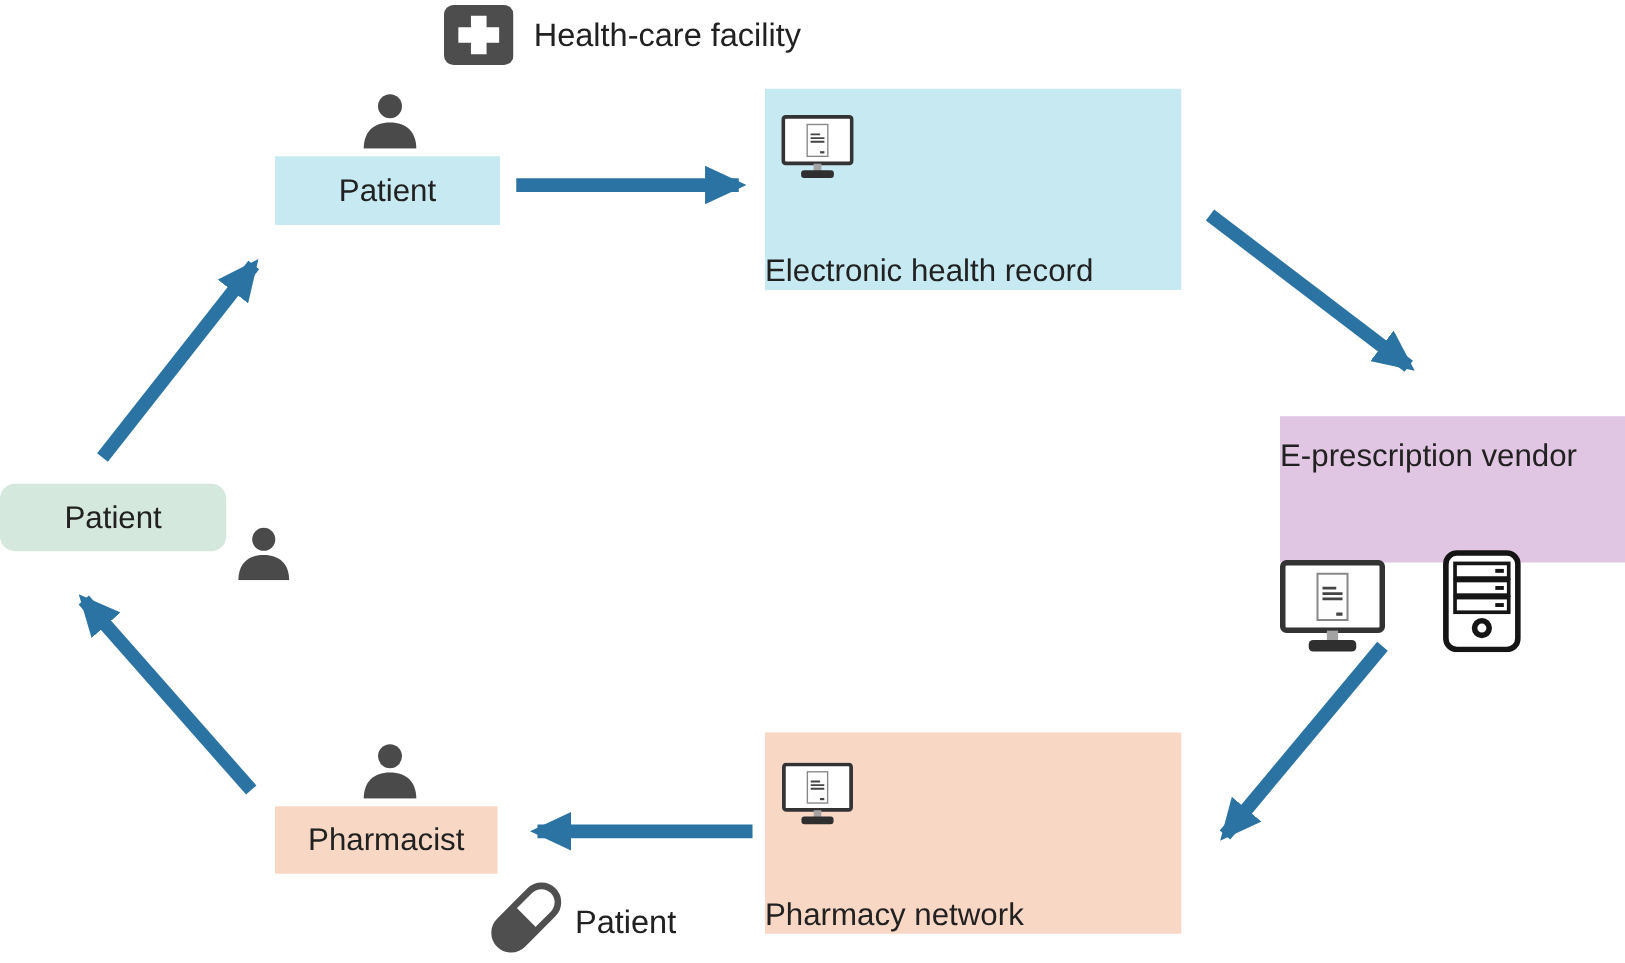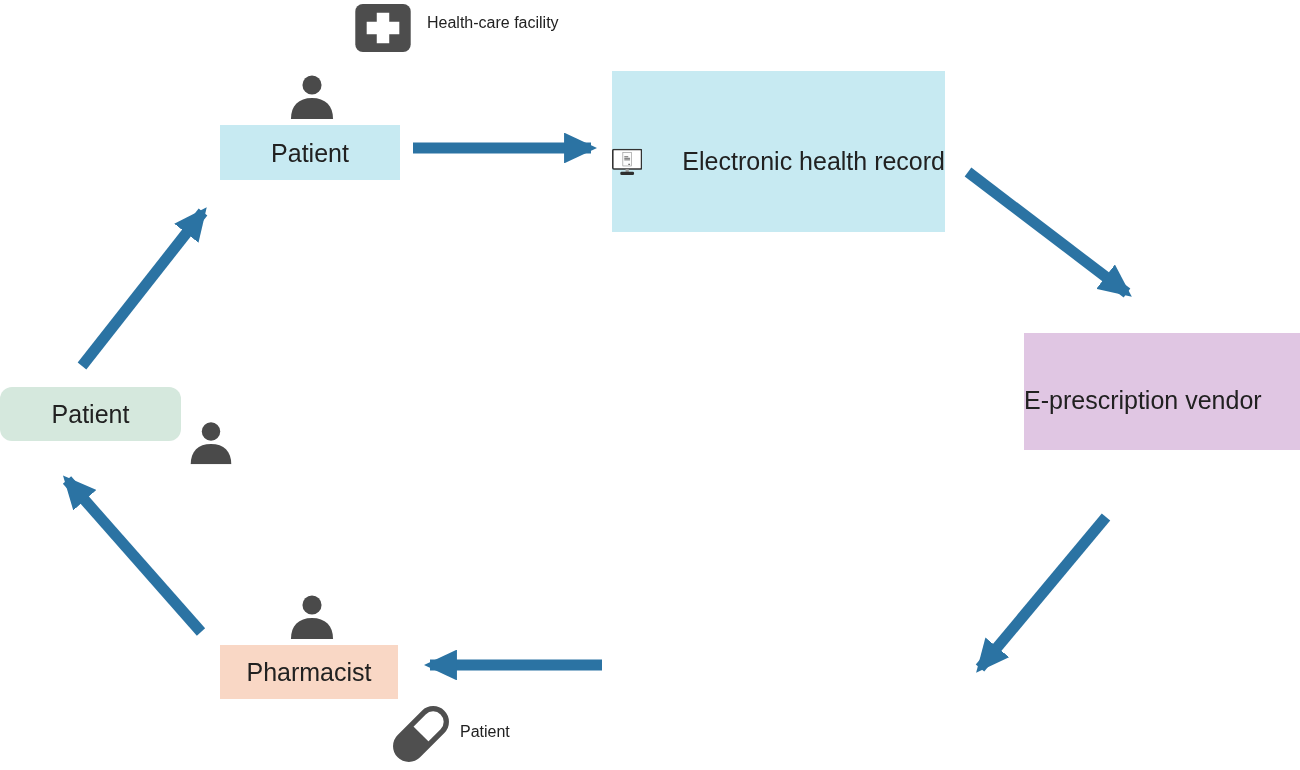--- a/index.html
+++ b/index.html
@@ -12,32 +12,32 @@
     font-family: "Liberation Sans", "DejaVu Sans", sans-serif;
     color: var(--text, #212121);
   }
   .abs { position: absolute; }
   .label {
     font-size: 25px;
     line-height: 1.2;
     color: var(--text, #212121);
     white-space: nowrap;
   }
-  .caption { font-size: 16px; text-align: center; }
+  .caption { font-size: 26px; text-align: center; }
   .box {
     position: absolute;
     display: flex;
     align-items: center;
     justify-content: center;
   }
   .bigbox {
     position: absolute;
     display: flex;
-    flex-direction: row;
-    align-items: center;
+    flex-direction: column;
+    align-items: flex-start;
     gap: 40px;
   }
   .fill-cyan     { background: var(--box_cyan, #c7eaf2); }
   .fill-mint     { background: var(--box_mint, #d5e8dd); border-radius: 12px; }
   .fill-peach    { background: var(--box_peach, #f9d7c5); }
   .fill-lavender { background: var(--box_lavender, #e0c6e3); }
   .arrows { position: absolute; left: 0; top: 0; z-index: 2; }
   .arrows line { stroke: var(--arrow, #2b73a3); stroke-width: 11; }
   .arrowhead { fill: var(--arrow, #2b73a3); }
   .icon { position: absolute; display: block; }
@@ -126,20 +126,26 @@
     <div class="icon-row" style="margin-top:20px; gap:46px">
       <svg class="icon-inline" style="width:84px; height:74px" viewBox="0 0 84 74">
           <use href="#sym-monitor"></use>
         </svg>
       <svg class="icon-inline" style="width:63px; height:82px" viewBox="0 0 64 84">
           <use href="#sym-server"></use>
         </svg>
     </div>
   </div>
 
+  <div class="bigbox fill-peach" style="left:612px; top:586px; width:333px; height:161px">
+    <svg class="icon-inline" style="width:84px; height:74px; margin-top:24px" viewBox="0 0 84 74">
+        <use href="#sym-monitor"></use>
+      </svg>
+    <span class="label" style="margin-top:17px">Pharmacy network</span>
+  </div>
 
   <svg class="icon" style="left:287px; top:595px; width:50px; height:44px" viewBox="0 0 52 46">
       <use href="#sym-person"></use>
     </svg>
   <div class="box fill-peach" style="left:220px; top:645px; width:178px; height:54px">
     <span class="label">Pharmacist</span>
   </div>
 
   <svg class="icon" style="left:388px; top:701px; width:66px; height:66px" viewBox="0 0 70 70">
       <use href="#sym-pill"></use>

